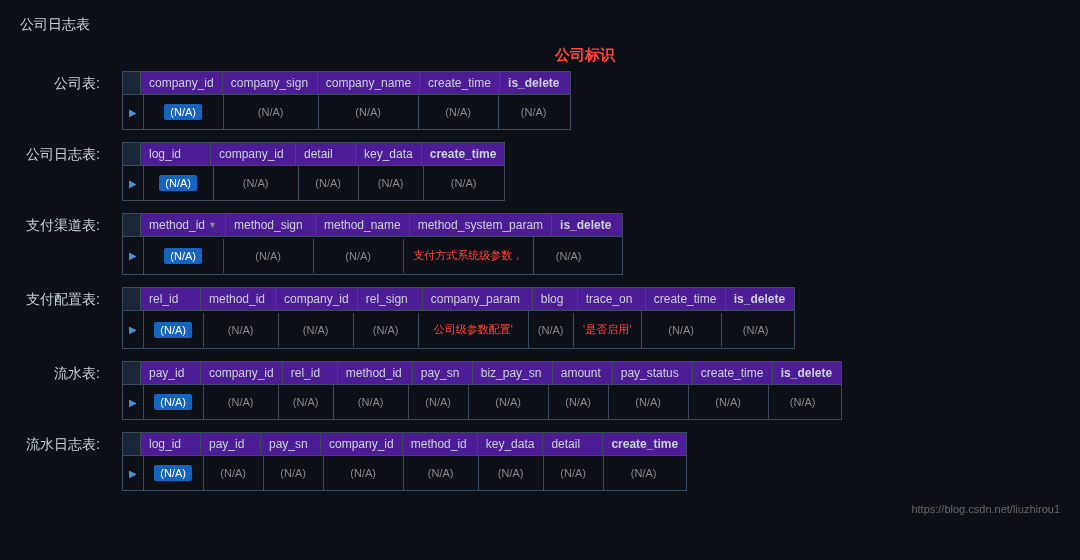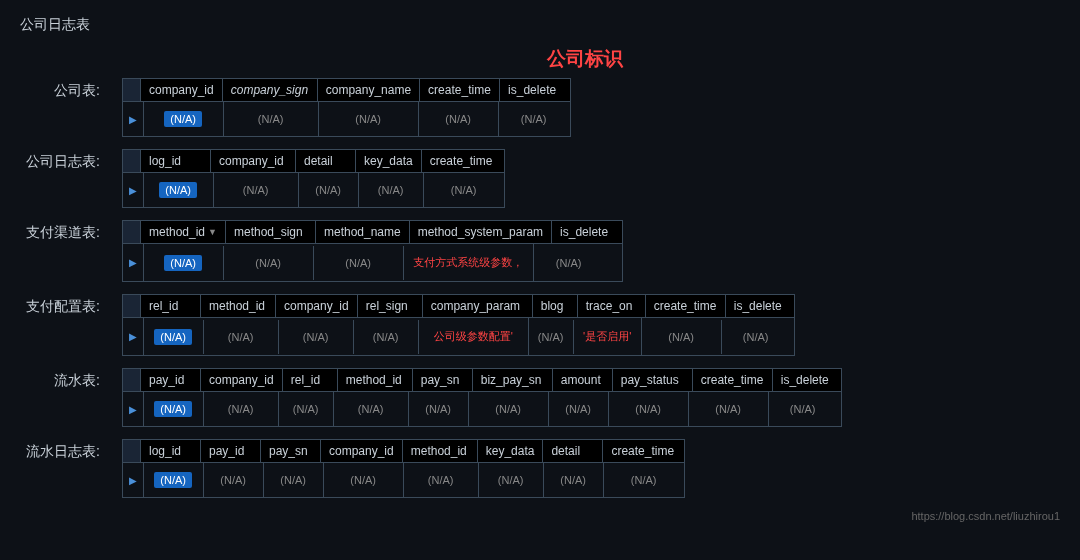--- a/index.html
+++ b/index.html
@@ -31,35 +31,36 @@
       text-align: right;
       padding-right: 10px;
     }
     .db-table {
       border: 1px solid #3a4a5a;
       background: #0d1117;
       min-width: 200px;
     }
     .db-table-header {
       display: flex;
-      background: #000000;
+      background: #4c1d95;
       border-bottom: 1px solid #3a4a5a;
     }
     .db-table-header .col-head {
       padding: 4px 8px;
       color: #c9d1d9;
       font-size: 12px;
       border-right: 1px solid #3a4a5a;
       white-space: nowrap;
       display: flex;
       align-items: center;
       gap: 3px;
     }
     .db-table-header .col-head:last-child {
       border-right: none;
+      font-weight: bold;
     }
     .db-table-body {
       display: flex;
       align-items: center;
     }
     .arrow-col {
       padding: 4px 6px;
       border-right: 1px solid #3a4a5a;
       color: #4a90d9;
       font-size: 10px;
@@ -97,21 +98,21 @@
     }
     .watermark {
       text-align: right;
       color: #666;
       font-size: 11px;
       margin-top: 8px;
     }
     .company-sign-label {
       text-align: center;
       color: #ff4444;
-      font-size: 19px;
+      font-size: 15px;
       font-weight: bold;
       margin-bottom: 6px;
       margin-left: 90px;
     }
     .biz-label-red {
       color: #ff4444;
       font-size: 16px;
       font-weight: bold;
     }
   </style>
@@ -123,21 +124,21 @@
 <div class="company-sign-label">公司标识</div>
 
 <div id="tables-container">
     <div class="table-row-wrapper">
       <div class="row-label">公司表:</div>
       <div>
         <div class="db-table">
           <div class="db-table-header">
             <div style="width: 18px; border-right: 1px solid rgb(58, 74, 90); background: rgb(26, 37, 53);"></div>
             <div class="col-head" style="min-width: 80px;">company_id</div>
-            <div class="col-head" style="min-width: 95px; font-style: italic;">company_sign</div>
+            <div class="col-head" style="min-width: 95px;">company_sign</div>
             <div class="col-head" style="min-width: 100px;">company_name</div>
             <div class="col-head" style="min-width: 80px;">create_time</div>
             <div class="col-head" style="min-width: 70px;">is_delete</div>
           </div>
           <div class="db-table-body">
             <div class="arrow-col">▶</div>
             <div class="col-cell" style="min-width: 80px;"><span class="cell-blue-bg">(N/A)</span></div>
             <div class="col-cell cell-na" style="min-width: 95px;">(N/A)</div>
             <div class="col-cell cell-na" style="min-width: 100px;">(N/A)</div>
             <div class="col-cell cell-na" style="min-width: 80px;">(N/A)</div>

